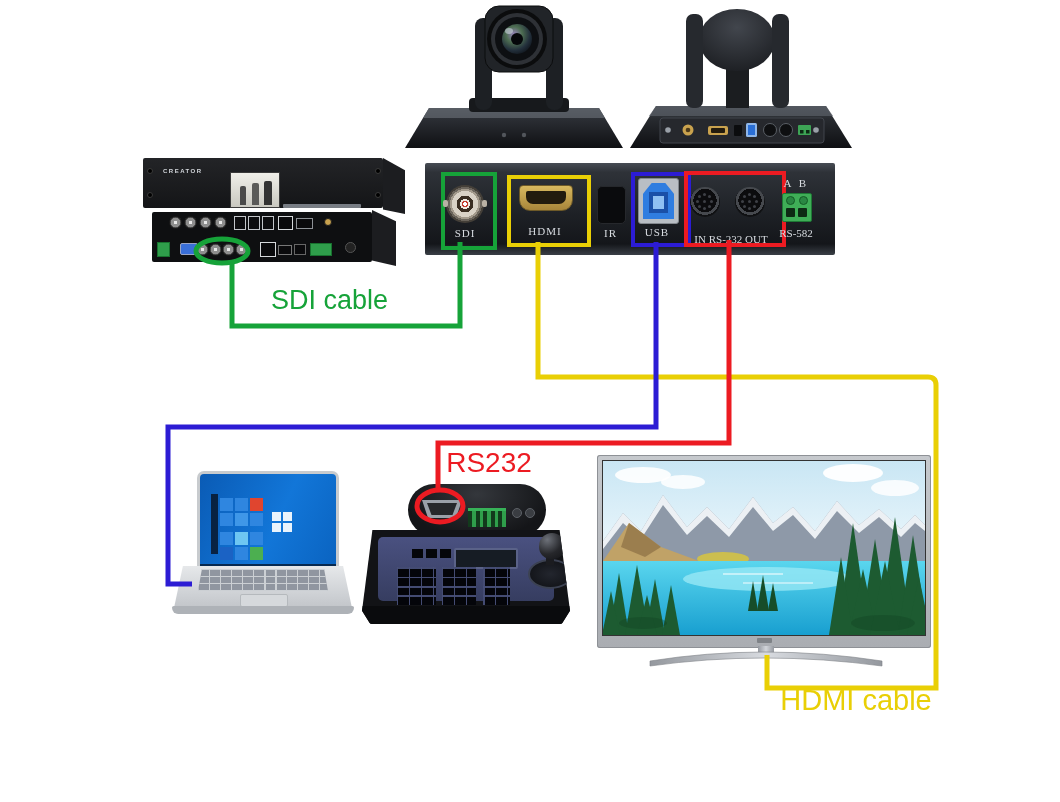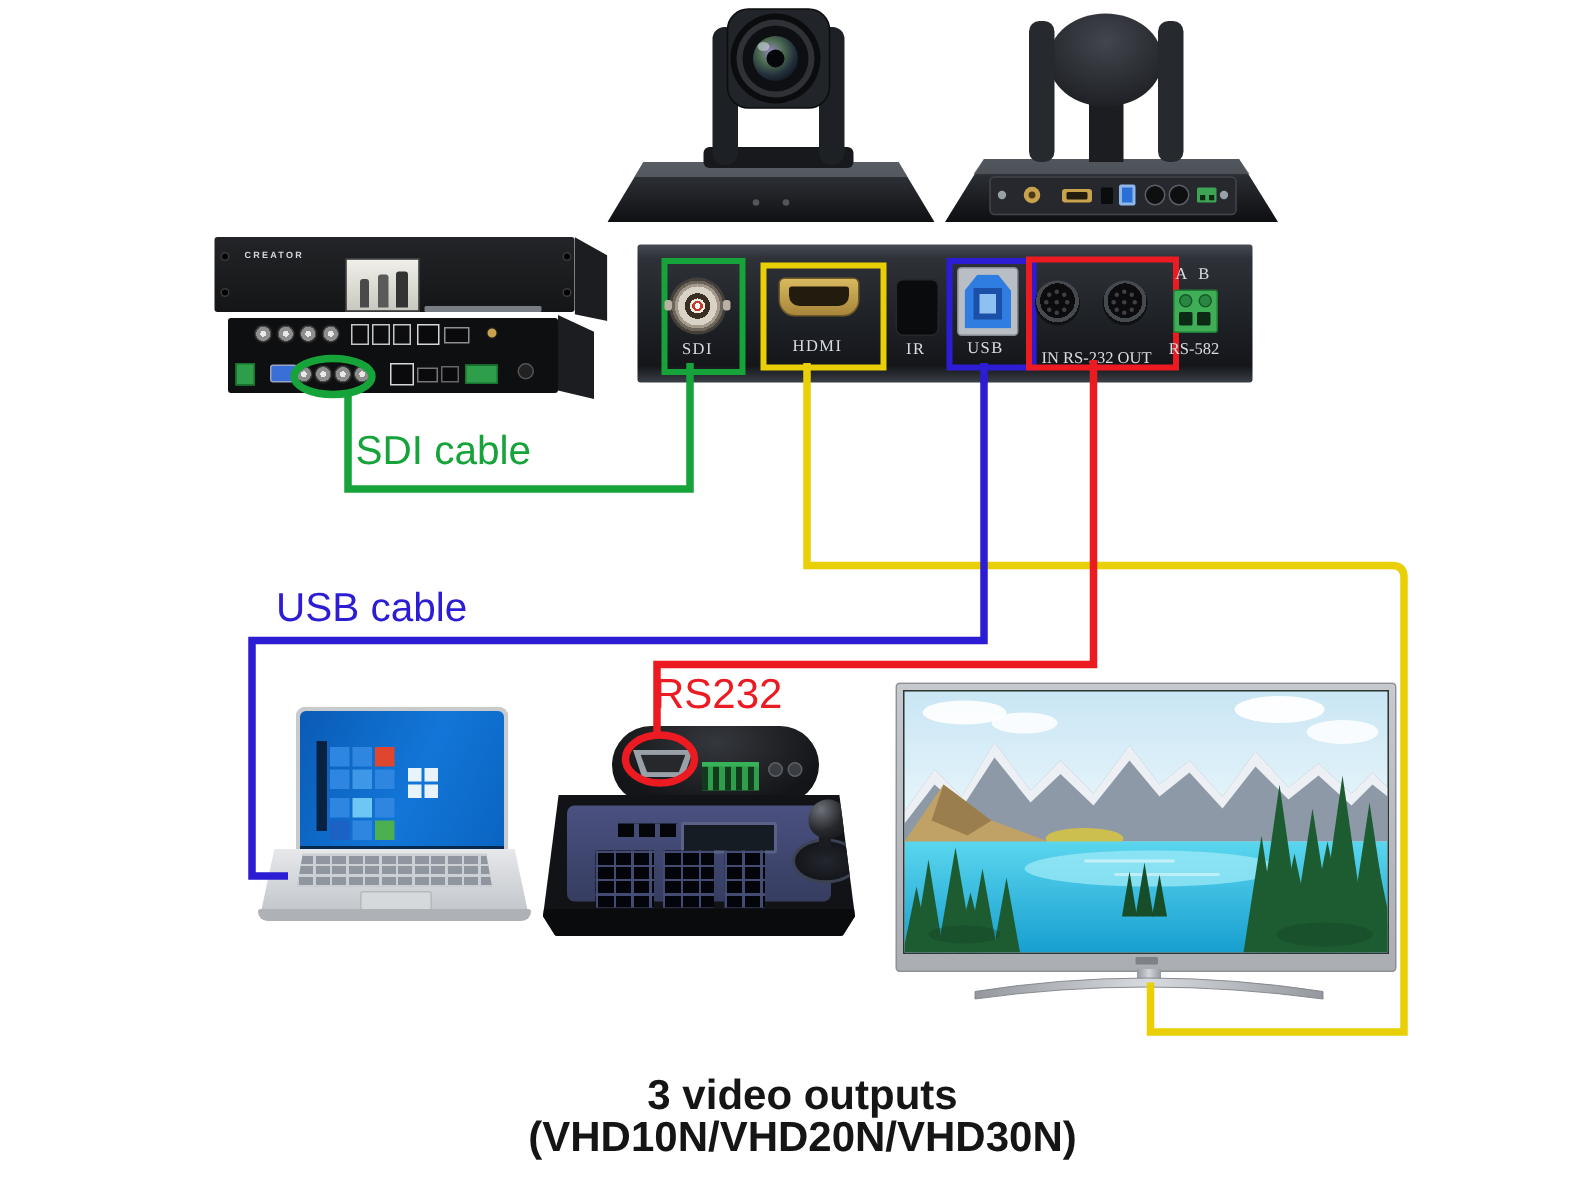--- a/index.html
+++ b/index.html
@@ -101,21 +101,21 @@
   .tvscreen{position:absolute;left:6px;top:6px;width:322px;height:174px;background:#9cc;overflow:hidden;box-shadow:0 0 0 1px #333;}
   .tvchin{position:absolute;left:6px;top:181px;width:322px;height:9px;}
   .tvlogo{position:absolute;left:154px;top:2px;width:15px;height:5px;background:#7e8287;border-radius:1px;}
   .tvneck{position:absolute;left:164px;top:197px;width:16px;height:10px;background:linear-gradient(90deg,#9599a0,#d2d5da,#9599a0);}
 
   
   .cables{position:absolute;left:0;top:0;z-index:30;pointer-events:none;}
   .cables *{fill:none;}
 
   
-  .cable-label{position:absolute;z-index:40;text-align:left;font-size:27px;white-space:nowrap;}
+  .cable-label{position:absolute;z-index:40;text-align:center;font-size:27px;white-space:nowrap;}
   .caption{position:absolute;left:280px;top:716px;width:510px;z-index:40;text-align:center;
     color:#151515;font-weight:600;font-size:28px;line-height:28px;}
 </style>
 </head>
 <body>
 
 <div class="stage">
 
   <svg class="dev" style="left:405px;top:2px" width="218" height="148" viewBox="0 0 218 148">
     <defs>
@@ -399,21 +399,17 @@
   <svg class="cables" width="1060" height="802" viewBox="0 0 1060 802">
     <path style="stroke:var(--c-green,#16a339)" stroke-width="5" d="M232 262 L232 326 L460 326 L460 242"></path>
     <ellipse style="stroke:var(--c-green,#16a339)" stroke-width="5" cx="222" cy="251" rx="26" ry="12"></ellipse>
     <path style="stroke:var(--c-yellow,#e9cf05)" stroke-width="5" d="M538 242 L538 377 L928 377 Q936 377 936 385 L936 688 L767 688 L767 655"></path>
     <path style="stroke:var(--c-blue,#2c1cd4)" stroke-width="5" d="M656 242 L656 427 L168 427 L168 584 L192 584"></path>
     <path style="stroke:var(--c-red,#ec1b22)" stroke-width="5" d="M729 240 L729 443 L438 443 L438 488"></path>
     <ellipse style="stroke:var(--c-red,#ec1b22)" stroke-width="5" cx="440" cy="506" rx="23" ry="16"></ellipse>
   </svg>
 
   <div class="cable-label" style="left:237px;top:285px;width:185px;color:var(--c-green,#16a339)">SDI cable</div>
-  <div class="cable-label" style="left:184px;top:390px;width:180px;color:var(--c-blue,#2c1cd4)">USB cable</div>
   <div class="cable-label" style="left:436px;top:447px;width:106px;font-size:28px;color:var(--c-red,#ec1b22)">RS232</div>
-
-  <div class="caption">
-    <div>3 video outputs</div>
-    <div>(VHD10N/VHD20N/VHD30N)</div>
-  </div>
+  <div class="cable-label" style="left:772px;top:684px;width:168px;font-size:29px;color:var(--c-yellow,#e9cf05)">HDMI cable</div>
+
 
 </div>
 
 </body></html>

